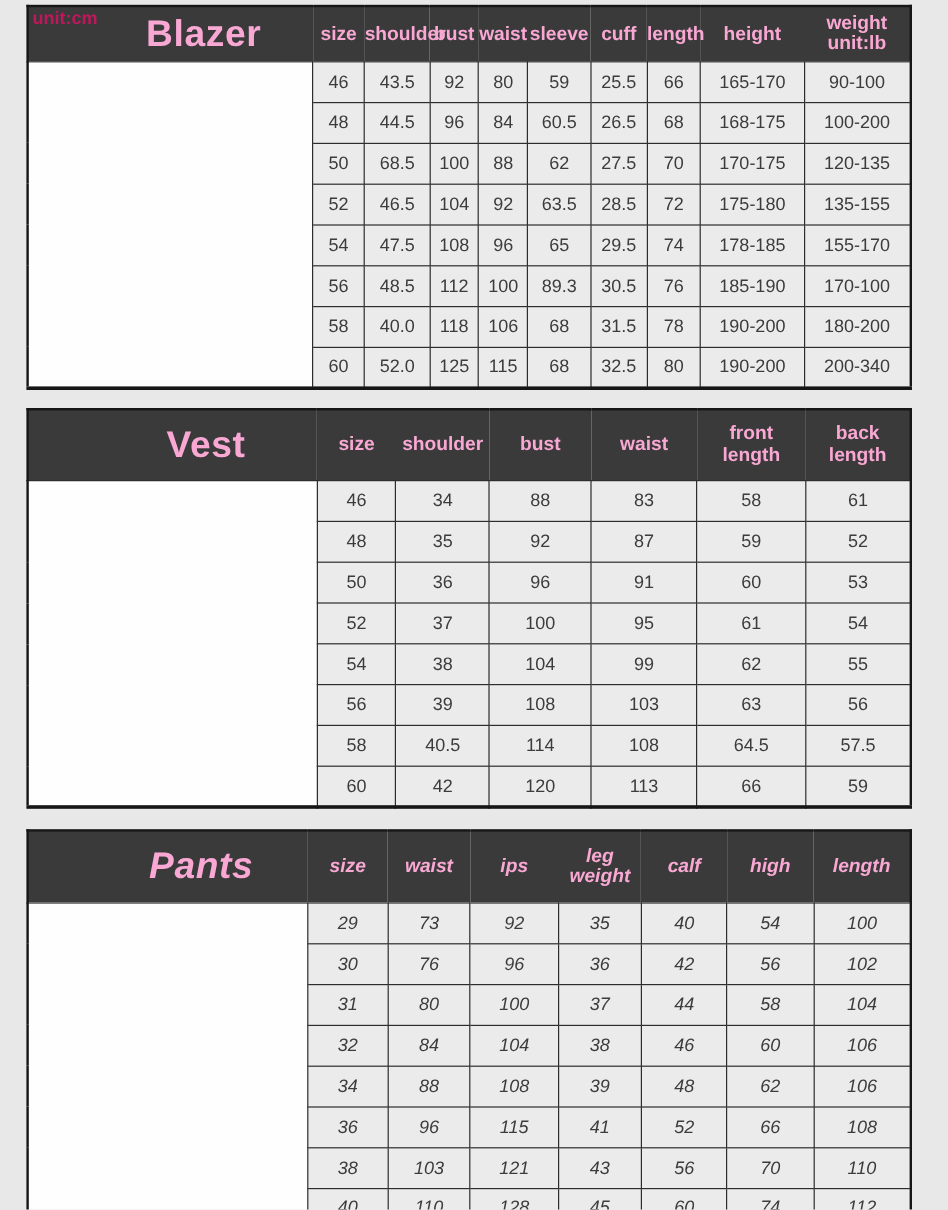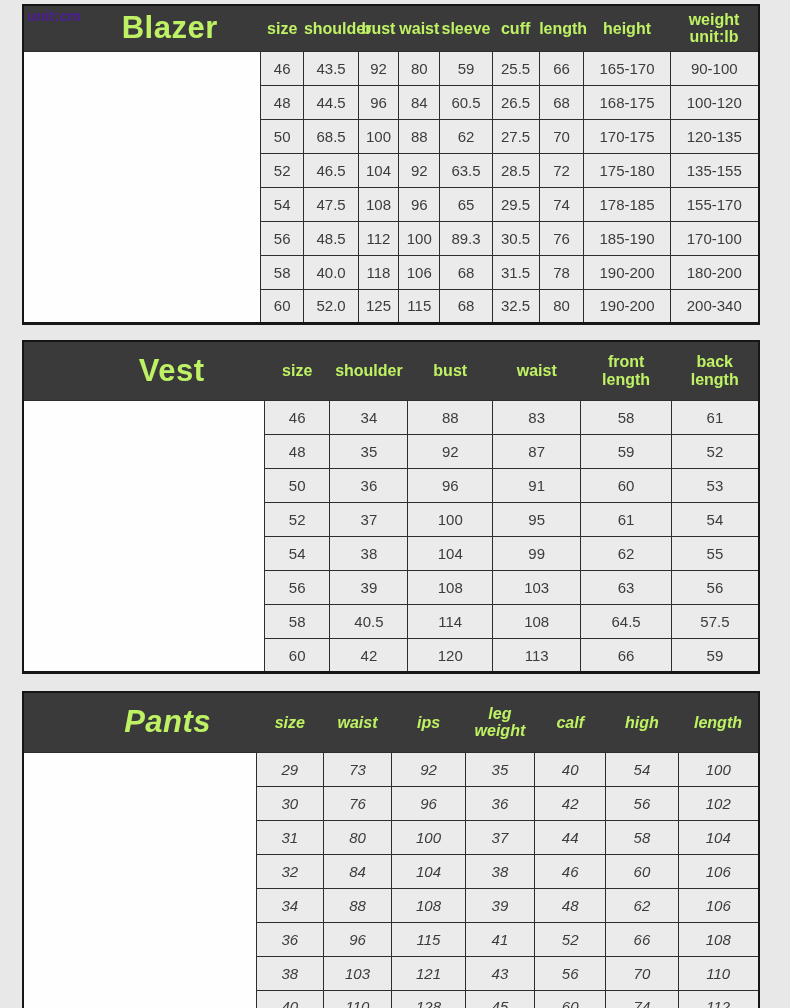--- a/index.html
+++ b/index.html
@@ -29,21 +29,21 @@
     border: 2px solid #161616;
     border-bottom-width: 3px;
     background: #ebebeb;
   }
   thead tr { height: 60px; }
   .chart.first thead tr { height: 46px; }
   tbody tr { height: 34px; }
 
   th {
     background: #3a3a3a;
-    color: #bef264;
+    color: #f9a8d4;
     font-weight: bold;
     border: 0;
     padding: 0;
     vertical-align: middle;
   }
   th.title-cell {
     font-size: 31px;
     text-align: center;
     padding-left: 55px;
     letter-spacing: 0.5px;
@@ -66,21 +66,21 @@
   td.image-cell {
     border: 1px solid #2d2d2d;
     background: #fefefe;
     padding: 0;
   }
   .unit-label {
     position: absolute;
     top: 3px;
     left: 5px;
     z-index: 2;
-    color: #4c1d95;
+    color: #be185d;
     font-weight: bold;
     font-size: 15px;
   }
 </style>
 </head>
 <body>
 
 <div class="chart first">
   <div class="unit-label">unit:cm</div>
   <table class="size-table">
@@ -126,21 +126,21 @@
         </tr>
         <tr>
           <td class="data-cell">48</td>
           <td class="data-cell">44.5</td>
           <td class="data-cell">96</td>
           <td class="data-cell">84</td>
           <td class="data-cell">60.5</td>
           <td class="data-cell">26.5</td>
           <td class="data-cell">68</td>
           <td class="data-cell">168-175</td>
-          <td class="data-cell">100-120</td>
+          <td class="data-cell">100-200</td>
         </tr>
         <tr>
           <td class="data-cell">50</td>
           <td class="data-cell">68.5</td>
           <td class="data-cell">100</td>
           <td class="data-cell">88</td>
           <td class="data-cell">62</td>
           <td class="data-cell">27.5</td>
           <td class="data-cell">70</td>
           <td class="data-cell">170-175</td>

